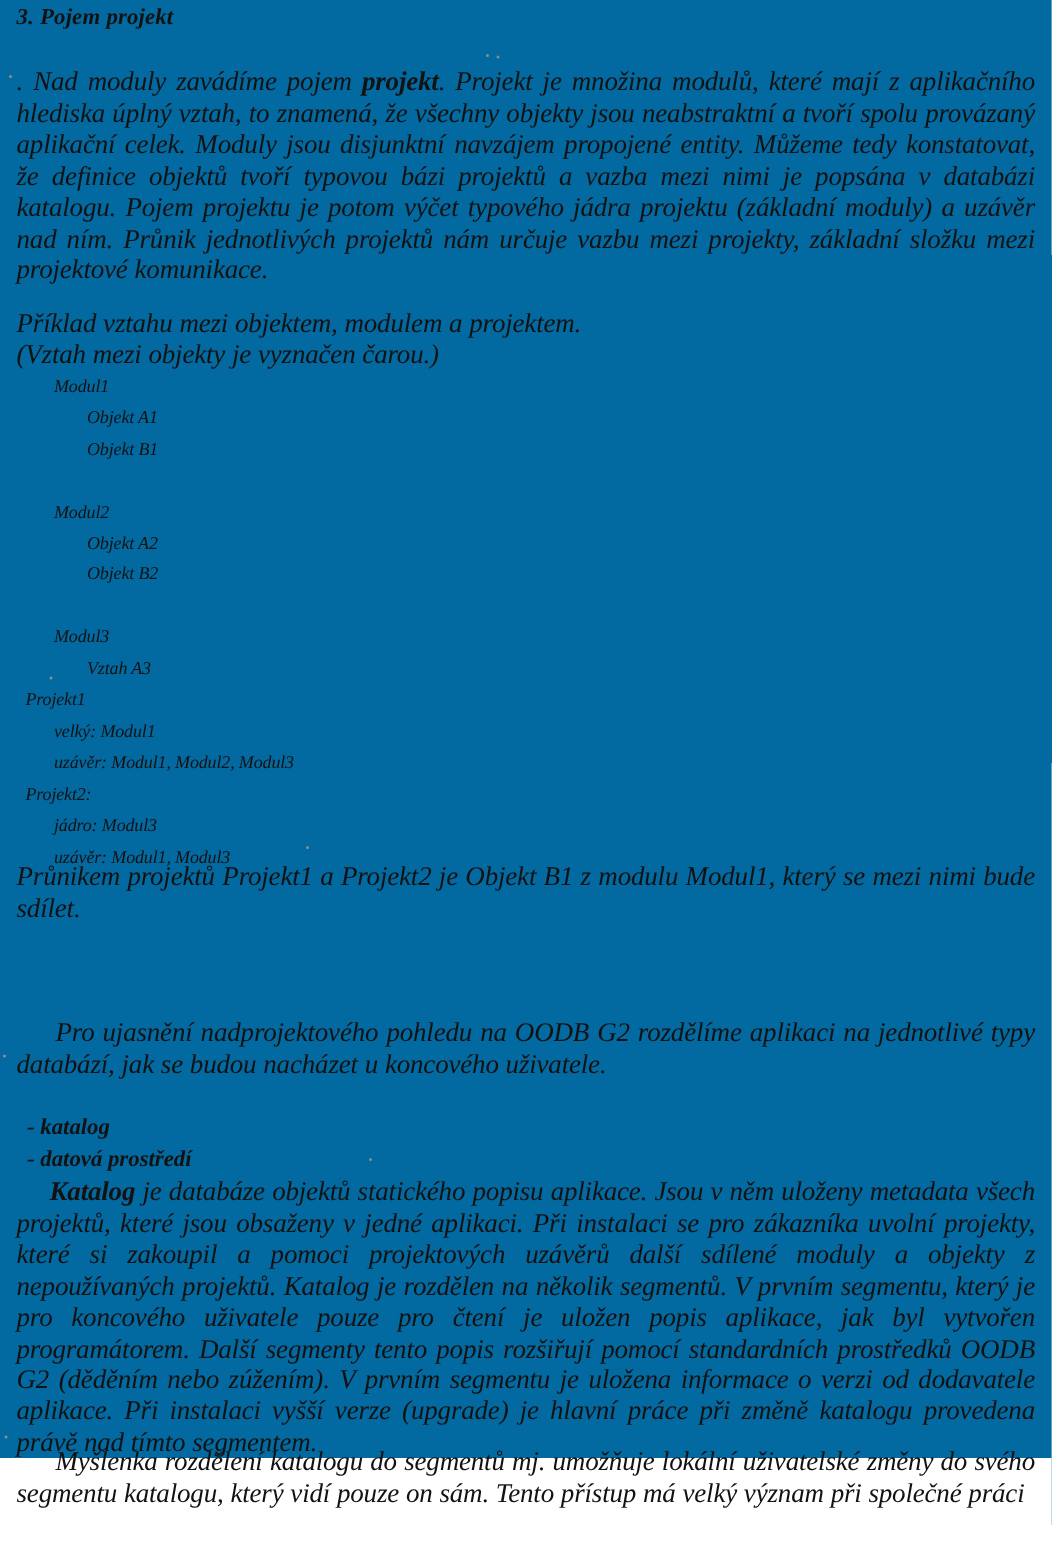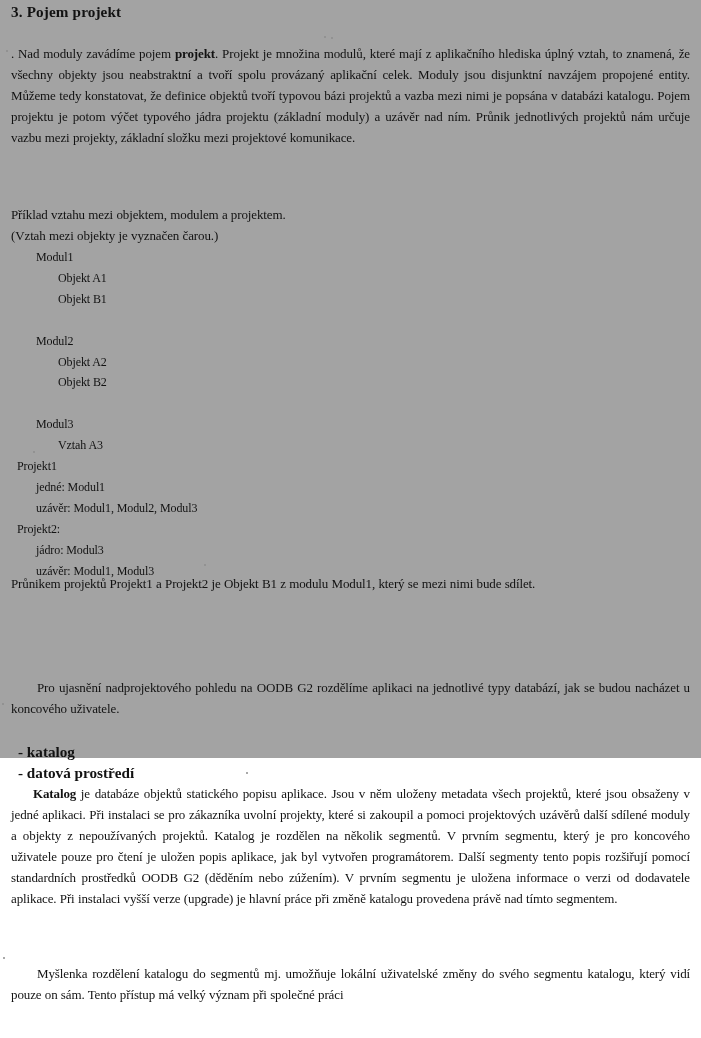--- a/index.html
+++ b/index.html
@@ -13,33 +13,34 @@
     height: 1038px;
     overflow: hidden;
     font-family: "Liberation Serif", "DejaVu Serif", serif;
     color: #121212;
     -webkit-font-smoothing: none;
   }
 
   .page {
     position: relative;
     width: 701px;
-    height: 758px;
+    height: 972px;
     box-sizing: border-box;
     padding: 0;
     
-    background: #a3a3a3;
+    background: #0369a1;
+    font-style: italic;
   }
 
   
   .blk {
     position: absolute;
     left: 11px;
     width: 679px;
-    font-size: 13px;
+    font-size: 18px;
     line-height: 20.9px;
     letter-spacing: -0.12px;
     word-spacing: 0.2px;
   }
 
   .just {
     text-align: justify;
     text-align-last: left;
   }
 
@@ -106,21 +107,21 @@
       <div class="lvl2">Objekt A1</div>
       <div class="lvl2">Objekt B1</div>
       <div class="gap"></div>
       <div class="lvl1">Modul2</div>
       <div class="lvl2">Objekt A2</div>
       <div class="lvl2">Objekt B2</div>
       <div class="gap"></div>
       <div class="lvl1">Modul3</div>
       <div class="lvl2">Vztah A3</div>
       <div class="lvl0">Projekt1</div>
-      <div class="lvl1">jedné: Modul1</div>
+      <div class="lvl1">velký: Modul1</div>
       <div class="lvl1">uzávěr: Modul1, Modul2, Modul3</div>
       <div class="lvl0">Projekt2:</div>
       <div class="lvl1">jádro: Modul3</div>
       <div class="lvl1">uzávěr: Modul1, Modul3</div>
     </div>
 
   <div class="blk just" style="top:574px;">Průnikem projektů Projekt1 a Projekt2  je Objekt B1 z modulu Modul1, který se mezi nimi bude sdílet.</div>
 
 
   <div class="blk just ind-para" style="top:678px;">Pro ujasnění nadprojektového pohledu na OODB G2 rozdělíme aplikaci na jednotlivé typy databází, jak se budou nacházet u koncového uživatele.</div>

